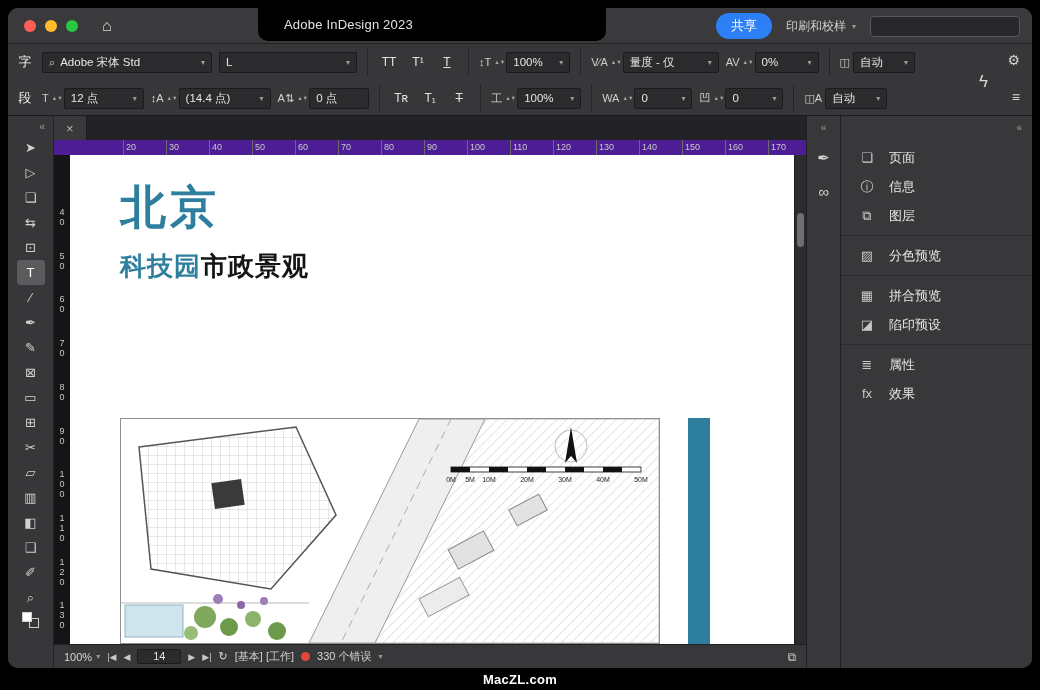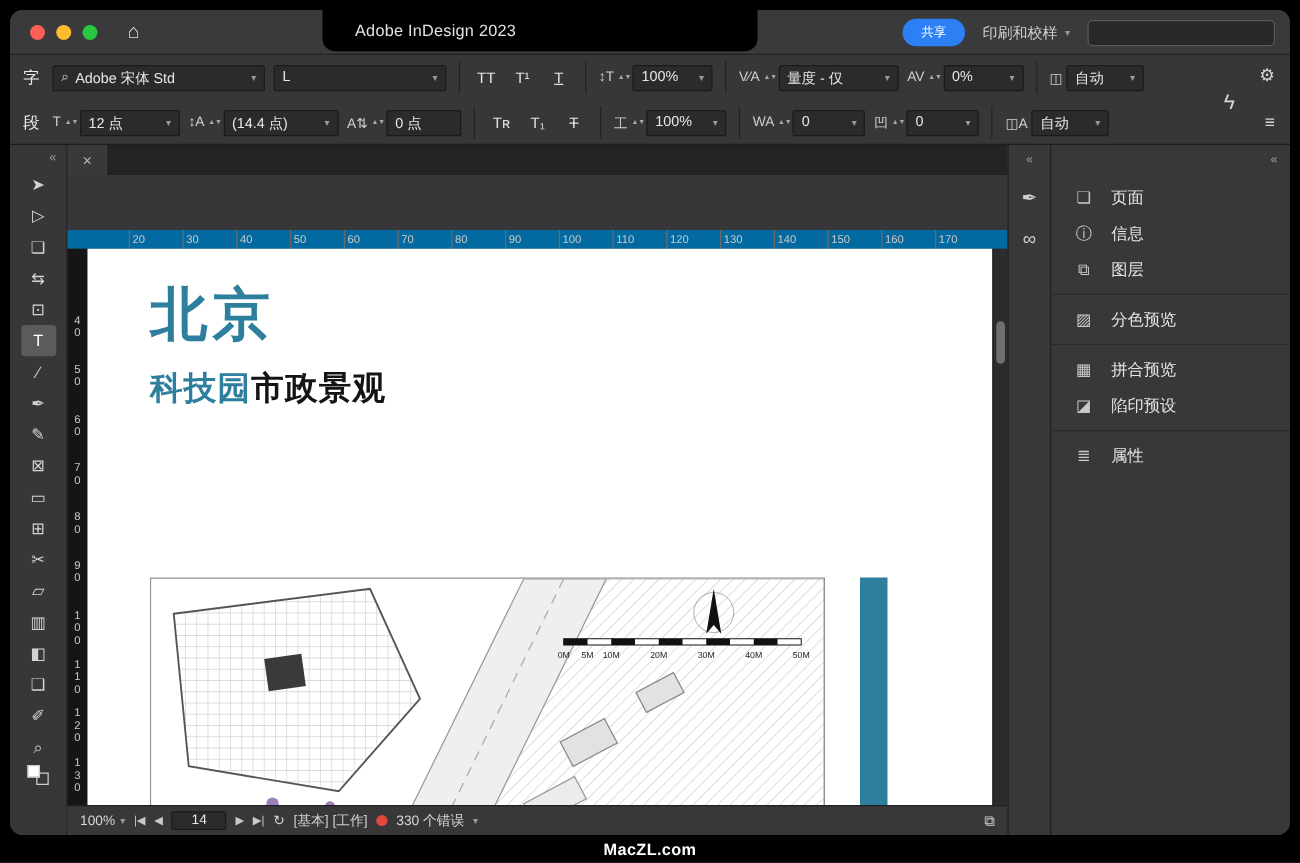--- a/index.html
+++ b/index.html
@@ -18,21 +18,21 @@
   .titlebar{ height:36px; background:#3a3a3d; position:relative;
     display:flex; align-items:center; border-bottom:1px solid #232325; }
   .lights{ display:flex; gap:9px; margin-left:16px; }
   .light{ width:12px; height:12px; border-radius:50%; }
   .light.r{ background:#ff5f57; } .light.y{ background:#febc2e; } .light.g{ background:#28c840; }
   .home{ color:#d9d9d9; font-size:16px; margin-left:24px; line-height:1; }
   .notch{ position:absolute; left:250px; top:0; width:348px; height:33px; background:#000;
     border-radius:0 0 10px 10px; display:flex; align-items:center; }
   .app-title{ color:#e3e3e3; font-size:13px; margin-left:26px; letter-spacing:.2px; }
   .tb-right{ position:absolute; right:12px; top:0; height:36px; display:flex; align-items:center; gap:14px; }
-  .share-btn{ background:var(--blue); color:#fff; font-size:10px; padding:4px 15px; border-radius:13px; }
+  .share-btn{ background:var(--blue); color:#fff; font-size:13px; padding:4px 15px; border-radius:13px; }
   .workspace{ color:#cfcfcf; font-size:12px; display:flex; align-items:center; gap:6px; }
   .chev{ color:#9a9a9a; font-size:8px; margin-left:auto; }
   .workspace .chev{ margin-left:0; }
   .search-box{ width:150px; height:21px; background:#28282b; border:1px solid #59595c;
     border-radius:4px; color:#ddd; font-size:12px; padding:0 6px; outline:none; }
   
   .cp{ position:absolute; top:36px; left:0; right:0; height:72px; background:#37373a;
     border-bottom:1px solid #1d1d1f; }
   .cp-tab{ position:absolute; left:0; width:34px; height:36px; display:flex; align-items:center;
     justify-content:center; color:#ececec; font-size:13px; }
@@ -64,22 +64,22 @@
   .tool.selected{ background:#5b5b5e; color:#fff; }
   .swatchwidget{ position:relative; width:18px; height:16px; margin-top:2px; }
   .swatch{ position:absolute; width:10px; height:10px; border:1px solid #cfcfcf; background:#fff; }
   .swatch.stroke{ left:7px; top:6px; background:none; }
   
   .docarea{ position:absolute; left:46px; top:0; width:752px; bottom:0; display:flex; flex-direction:column; }
   .tabbar{ height:24px; background:#232325; display:flex; }
   .doc-tab{ background:#39393c; display:flex; align-items:center; gap:9px; padding:0 12px;
     color:#c9c9c9; font-size:11px; border-right:1px solid #1c1c1e; white-space:nowrap; }
   .tab-close{ color:#b5b5b5; font-size:13px; }
-  .hruler{ height:15px; background:#0369a1; display:flex; padding-left:49px; color:#c9c9c9;
-    font-size:9px; overflow:hidden;margin-top:44px; }
+  .hruler{ height:15px; background:#4c1d95; display:flex; padding-left:69px; color:#c9c9c9;
+    font-size:9px; overflow:hidden; }
   .hr-cell{ flex:0 0 43px; width:43px; border-left:1px solid #6a6a6a; padding-left:2px; line-height:15px; }
   .canvasrow{ flex:1; display:flex; min-height:0; }
   .vruler{ width:16px; background:#151517; color:#c9c9c9; font-size:9px; display:flex;
     flex-direction:column; align-items:center; padding-top:52px; overflow:hidden; }
   .vr-cell{ height:45px; writing-mode:vertical-rl; text-orientation:upright; line-height:16px; }
   .pagearea{ flex:1; background:#fff; position:relative; overflow:hidden; }
   .scrollbar{ width:12px; background:#2c2c2e; border-left:1px solid #202022; position:relative; }
   .sb-thumb{ position:absolute; left:2px; right:2px; top:58px; height:34px; background:#6e6e70; border-radius:5px; }
   
   .pg-title1{ position:absolute; left:50px; top:22px; font-size:46px; font-weight:bold;
@@ -545,19 +545,23 @@
             <span>陷印预设</span>
           </div>
         </div>
       <div class="rp-group">
 
           <div class="rp-item">
             <span class="rp-icon">≣</span>
             <span>属性</span>
           </div>
 
+          <div class="rp-item">
+            <span class="rp-icon">fx</span>
+            <span>效果</span>
+          </div>
         </div>
     </div>
 
   </div>
 </div>
 
 <div class="watermark">MacZL.com</div>
 
 </body></html>

